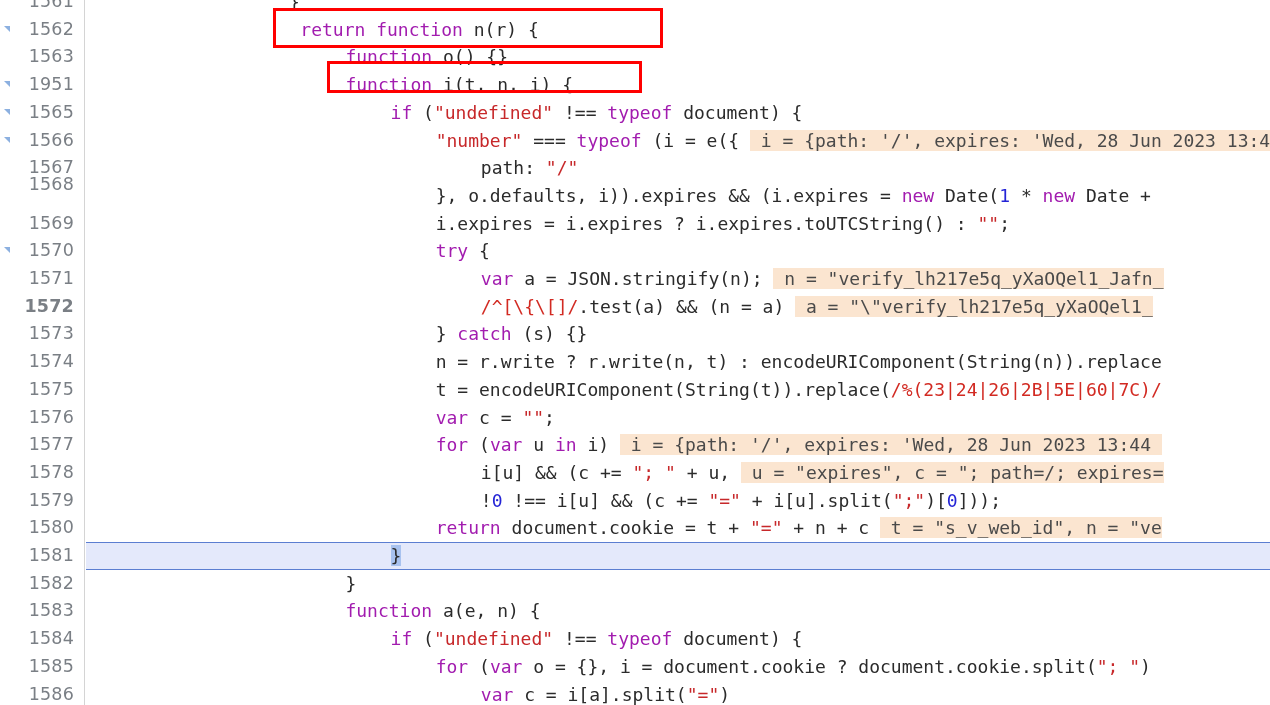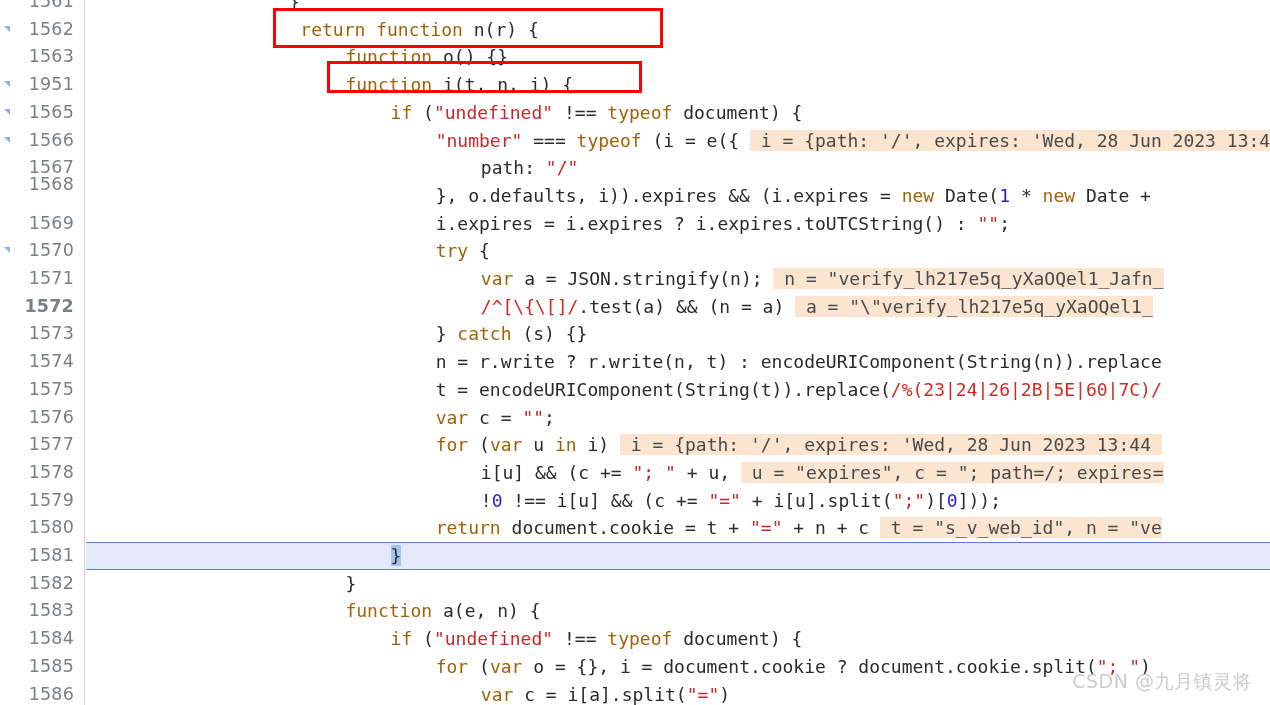--- a/index.html
+++ b/index.html
@@ -95,21 +95,21 @@
     background: #a8c2ef;
   }
 
   
   .hint {
     background: #fbe5d0;
     color: #4a4a4a;
   }
 
   
-  .kw   { color: #a16207; }   
+  .kw   { color: #a21caf; }   
   .str  { color: #c7282a; }   
   .num  { color: #2424d6; }   
   .rex  { color: #d22a22; }   
   .pl   { color: #2b2b2b; }   
 
   
   .redbox {
     position: absolute;
     border: 3px solid #ff0000;
     box-sizing: border-box;
@@ -276,16 +276,15 @@
       <div class="code-row" style="top: 625.1px; padding-left: 304.56px;"><span class="code-inner"><span class="kw">if</span><span class="pl"> (</span><span class="str">"undefined"</span><span class="pl"> !== </span><span class="kw">typeof</span><span class="pl"> document) {</span></span></div>
       <div class="code-row" style="top: 652.8px; padding-left: 349.68px;"><span class="code-inner"><span class="kw">for</span><span class="pl"> (</span><span class="kw">var</span><span class="pl"> o = {}, i = document.cookie ? document.cookie.split(</span><span class="str">"; "</span><span class="pl">)</span></span></div>
       <div class="code-row" style="top: 680.5px; padding-left: 394.8px;"><span class="code-inner"><span class="kw">var</span><span class="pl"> c = i[a].split(</span><span class="str">"="</span><span class="pl">)</span></span></div>
     </div>
 
   <div id="annotation-layer">
       <div class="redbox" style="left: 273px; top: 8px; width: 390px; height: 40px;"></div>
       <div class="redbox" style="left: 327px; top: 61px; width: 315px; height: 32px;"></div>
     </div>
 
-  <div class="watermark">CSDN @九月镇灵将</div>
 
   <div class="edge-fade"></div>
 </div>
 
 </body></html>

